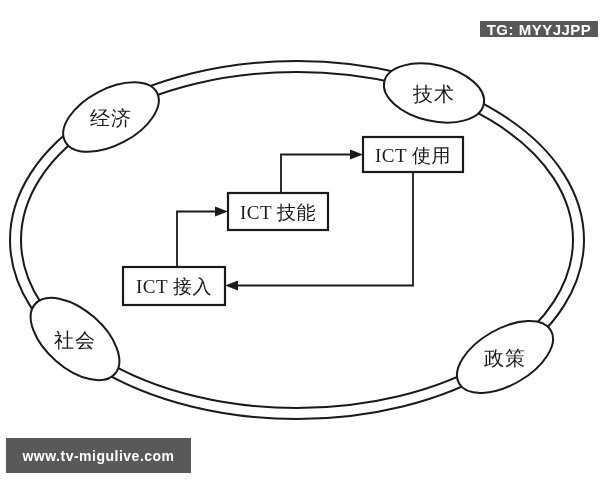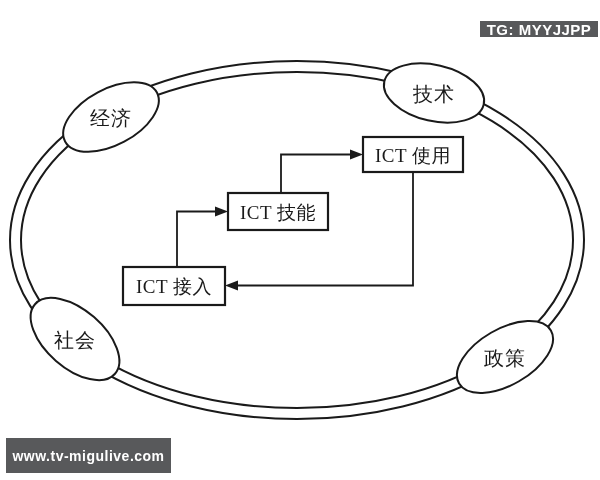--- a/index.html
+++ b/index.html
@@ -31,21 +31,21 @@
   }
   .arrow-line{fill:none;stroke:var(--line);stroke-width:1.8;}
   .arrow-head{fill:var(--line);stroke:none;}
   .badge{
     position:absolute;display:flex;align-items:center;justify-content:center;
     background:var(--badge-bg);color:var(--badge-text);
     font-family:"Liberation Sans","DejaVu Sans",sans-serif;
     font-weight:bold;letter-spacing:0.5px;
   }
   .badge-tg{left:480px;top:5px;width:118px;height:16px;font-size:15px;margin-top:16px;}
-  .badge-watermark{left:6px;top:438px;width:165px;height:35px;font-size:14px;}
+  .badge-watermark{left:6px;top:438px;width:185px;height:35px;font-size:14px;}
 </style>
 </head>
 <body>
 
 <div class="stage">
   <svg width="600" height="480" viewBox="0 0 600 480">
 
     <ellipse class="ring" cx="297" cy="240" rx="287" ry="179"></ellipse>
     <ellipse class="ring" cx="297" cy="240" rx="276" ry="168"></ellipse>
 

